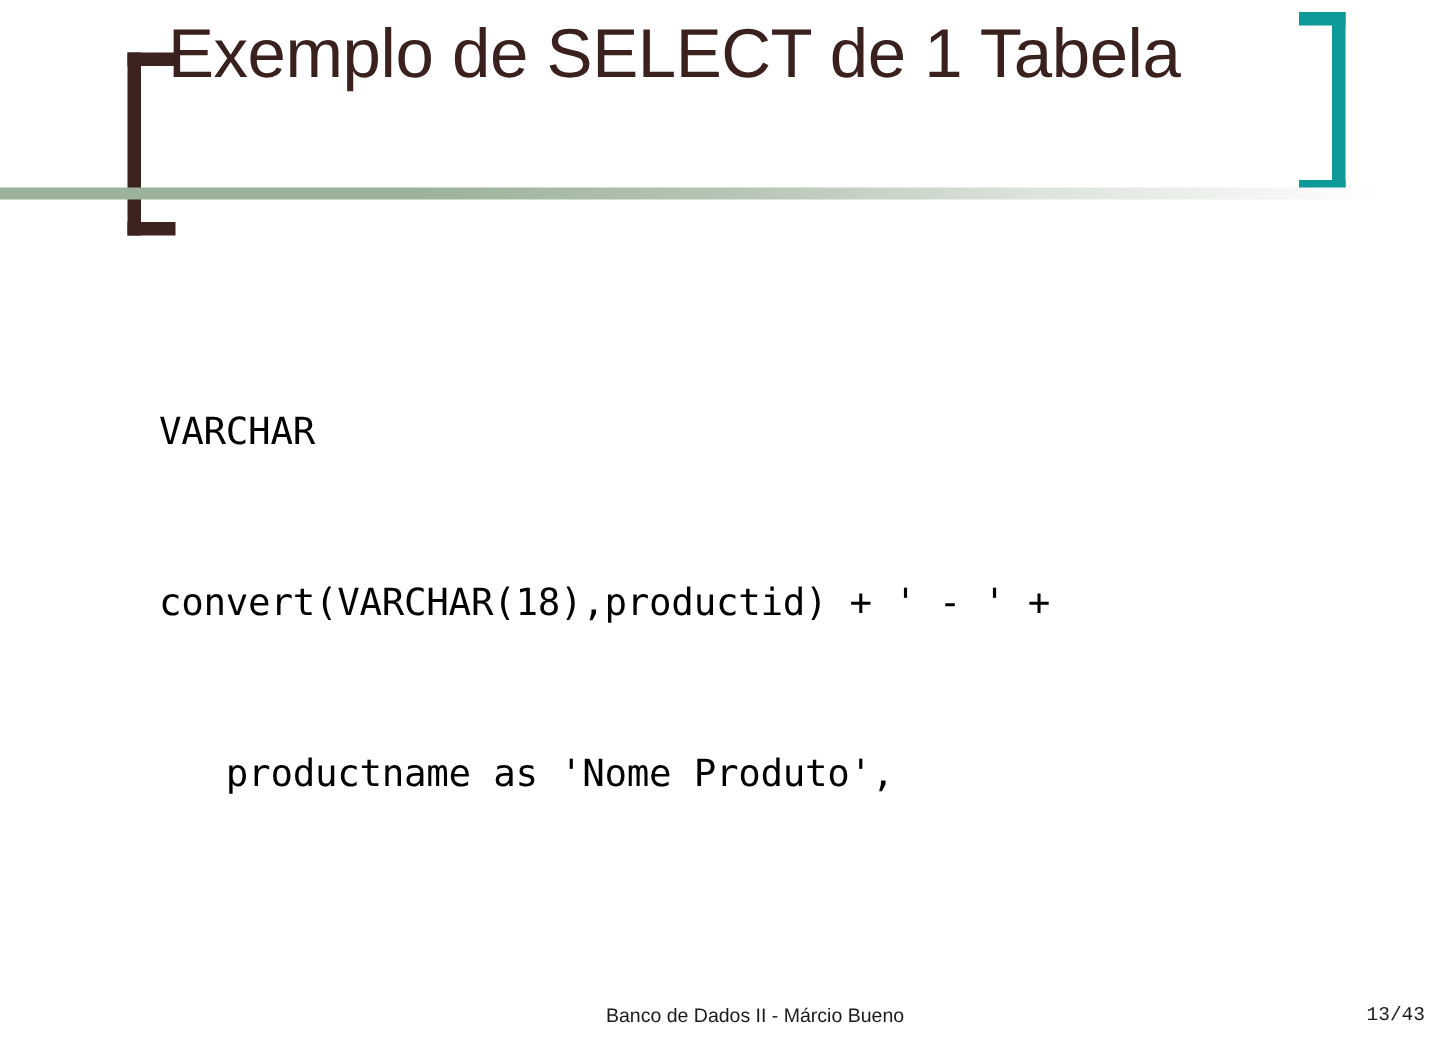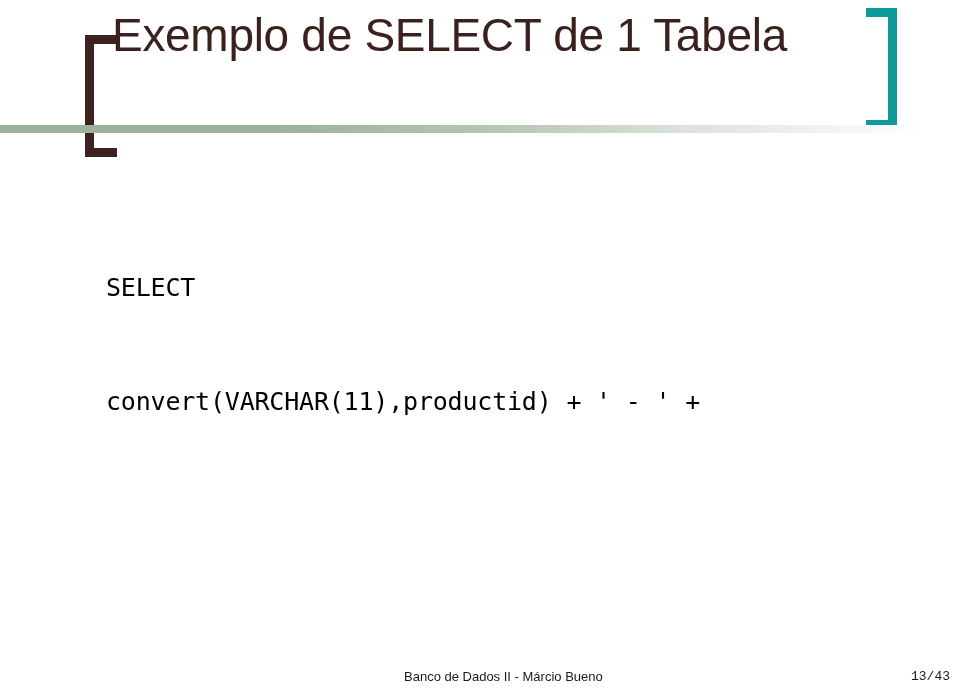--- a/index.html
+++ b/index.html
@@ -143,22 +143,23 @@
     <div class="bracket-left"></div>
 
     <h1 class="slide-title">Exemplo de SELECT de 1 Tabela</h1>
 
     <div class="bracket-right"></div>
 
     <div class="title-rule"></div>
   </div>
 
   <div class="code-block">
-    <span class="code-line">SELECT</span>
-    <span class="code-line">convert(VARCHAR(11),productid) + ' - ' +</span>
+    <span class="code-line">VARCHAR</span>
+    <span class="code-line">convert(VARCHAR(18),productid) + ' - ' +</span>
+    <span class="code-line">   productname as 'Nome Produto',</span>
     
     
     
     
     
     
   </div>
 
   <div class="footer">
     <span class="footer-text">Banco de Dados II - Márcio Bueno</span>

